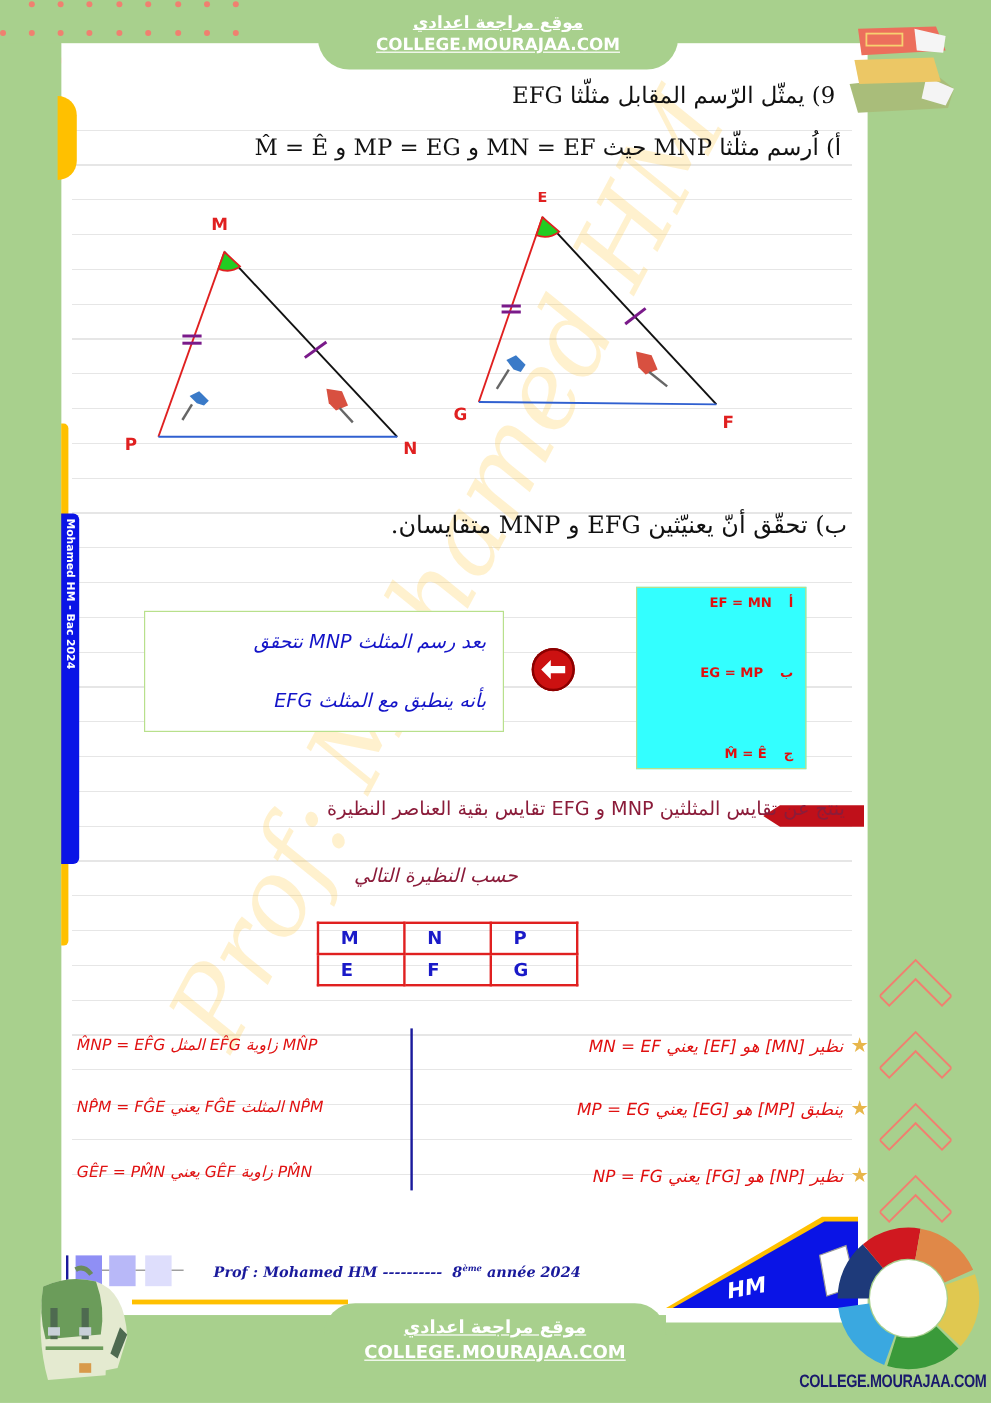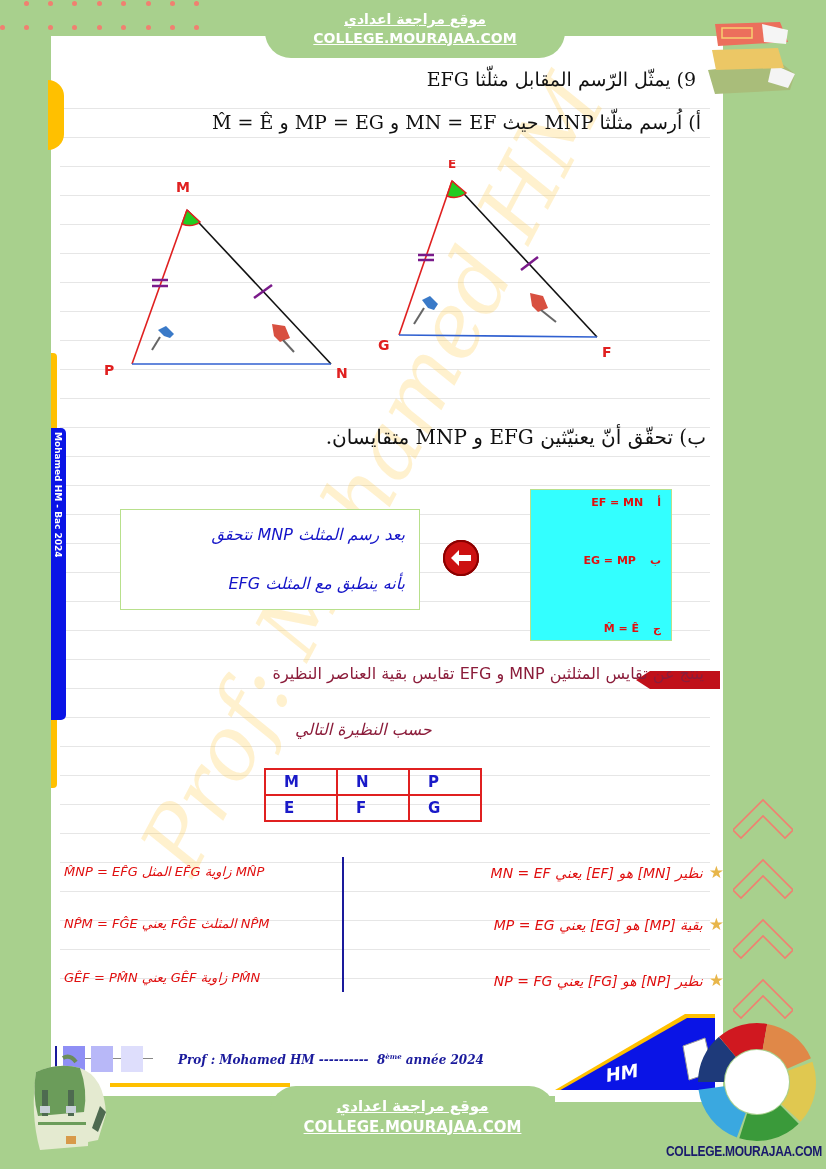--- a/index.html
+++ b/index.html
@@ -185,21 +185,21 @@
     <td>E</td>
     <td>F</td>
     <td>G</td>
   </tr>
 </tbody>
   </table>
 
 <div class="divider"></div>
 
 <div class="row-r" style="top:862px"><span class="star">★</span><span>نظير [MN] هو [EF] يعني MN = EF</span></div>
-<div class="row-r" style="top:914px"><span class="star">★</span><span>بقية [MP] هو [EG] يعني MP = EG</span></div>
+<div class="row-r" style="top:914px"><span class="star">★</span><span>ينطبق [MP] هو [EG] يعني MP = EG</span></div>
 <div class="row-r" style="top:970px"><span class="star">★</span><span>نظير [NP] هو [FG] يعني NP = FG</span></div>
 
 <div class="row-l" style="top:864px">M̂NP = EF̂G المثل EF̂G زاوية MN̂P</div>
 <div class="row-l" style="top:916px">NP̂M = FĜE يعني FĜE المثلث NP̂M</div>
 <div class="row-l" style="top:970px">GÊF = PM̂N يعني GÊF زاوية PM̂N</div>
 
 <svg class="chevrons" viewBox="0 0 60 250">
   <g fill="none" stroke="#f08070" stroke-width="1.6">
     <path d="M0 38 L30 8 L60 38 L52 46 L30 24 L8 46 Z"></path>
     <path d="M0 98 L30 68 L60 98 L52 106 L30 84 L8 106 Z"></path>

